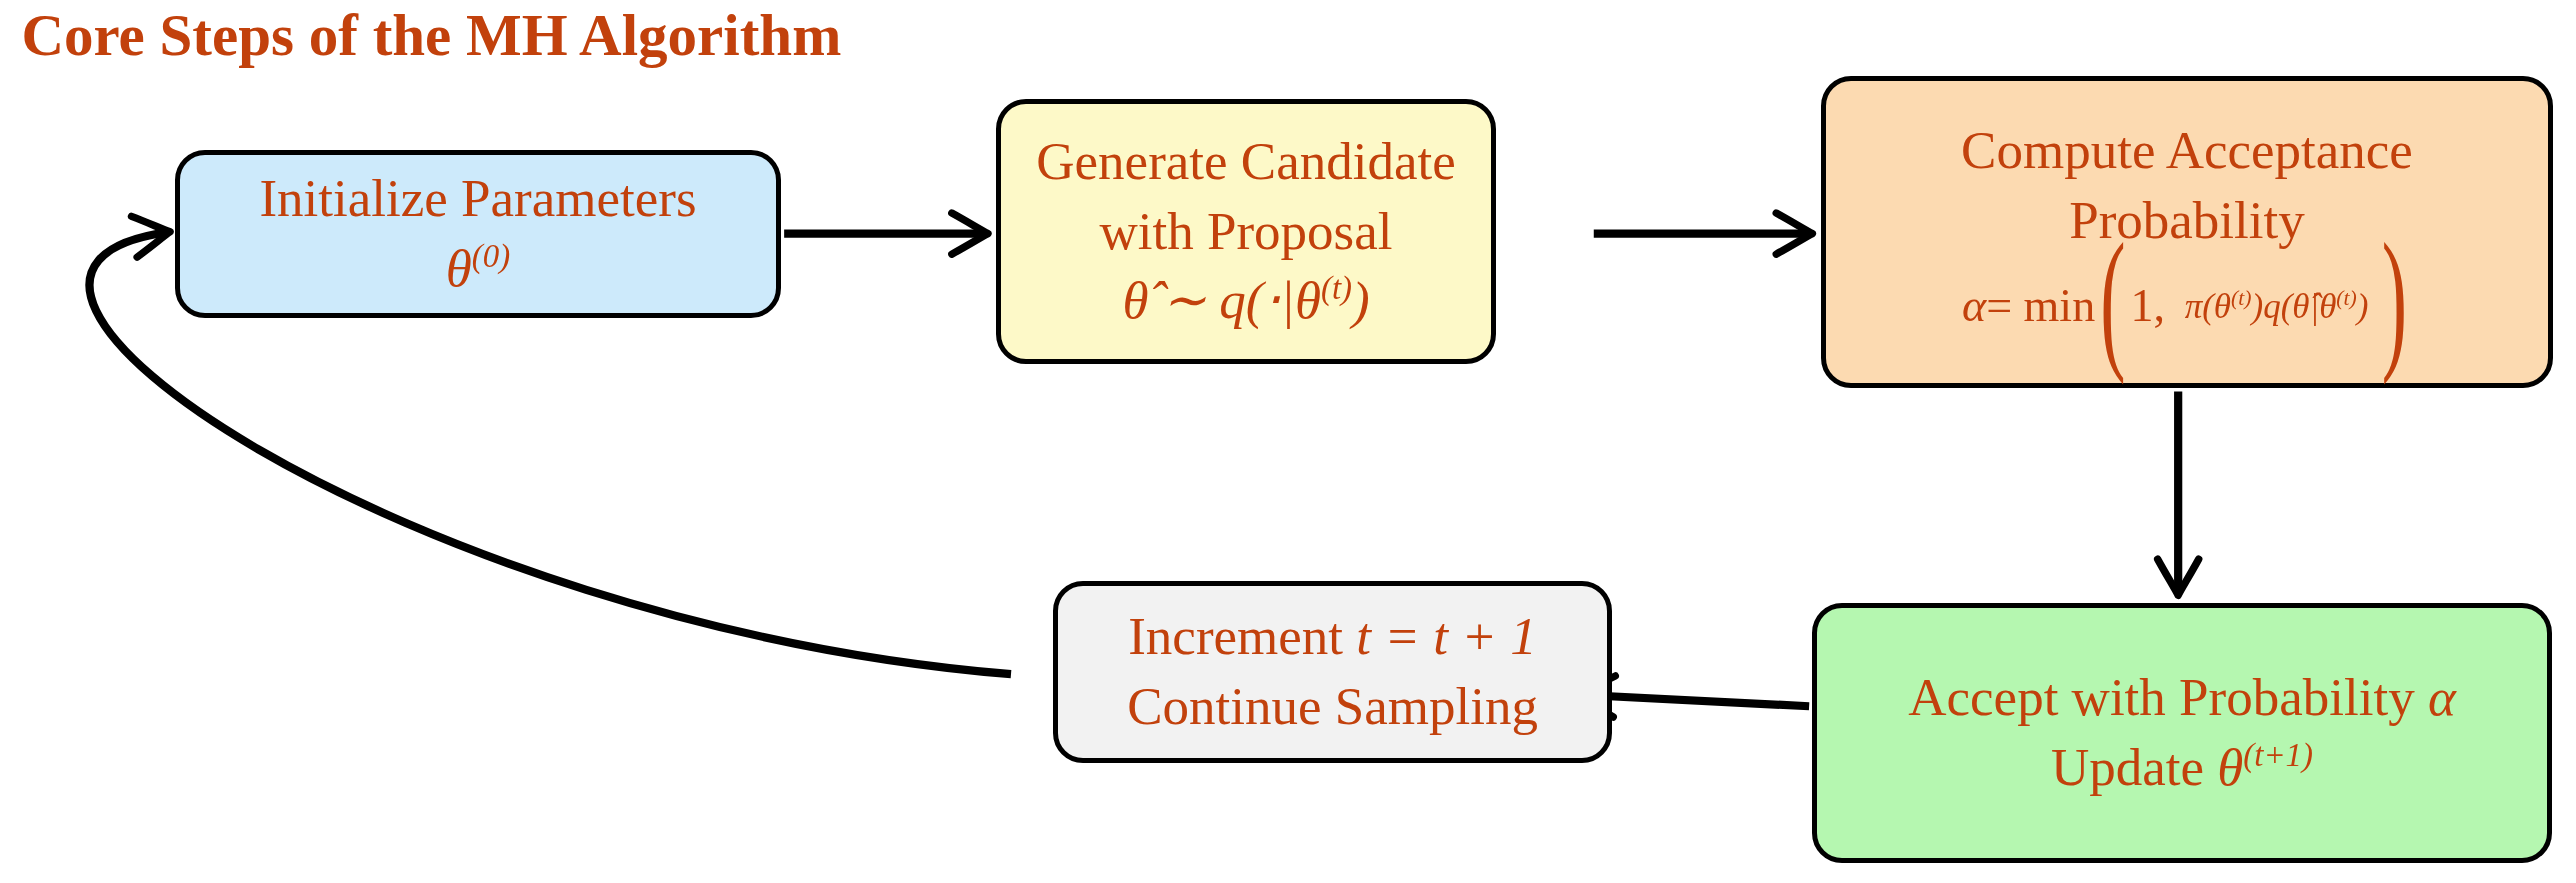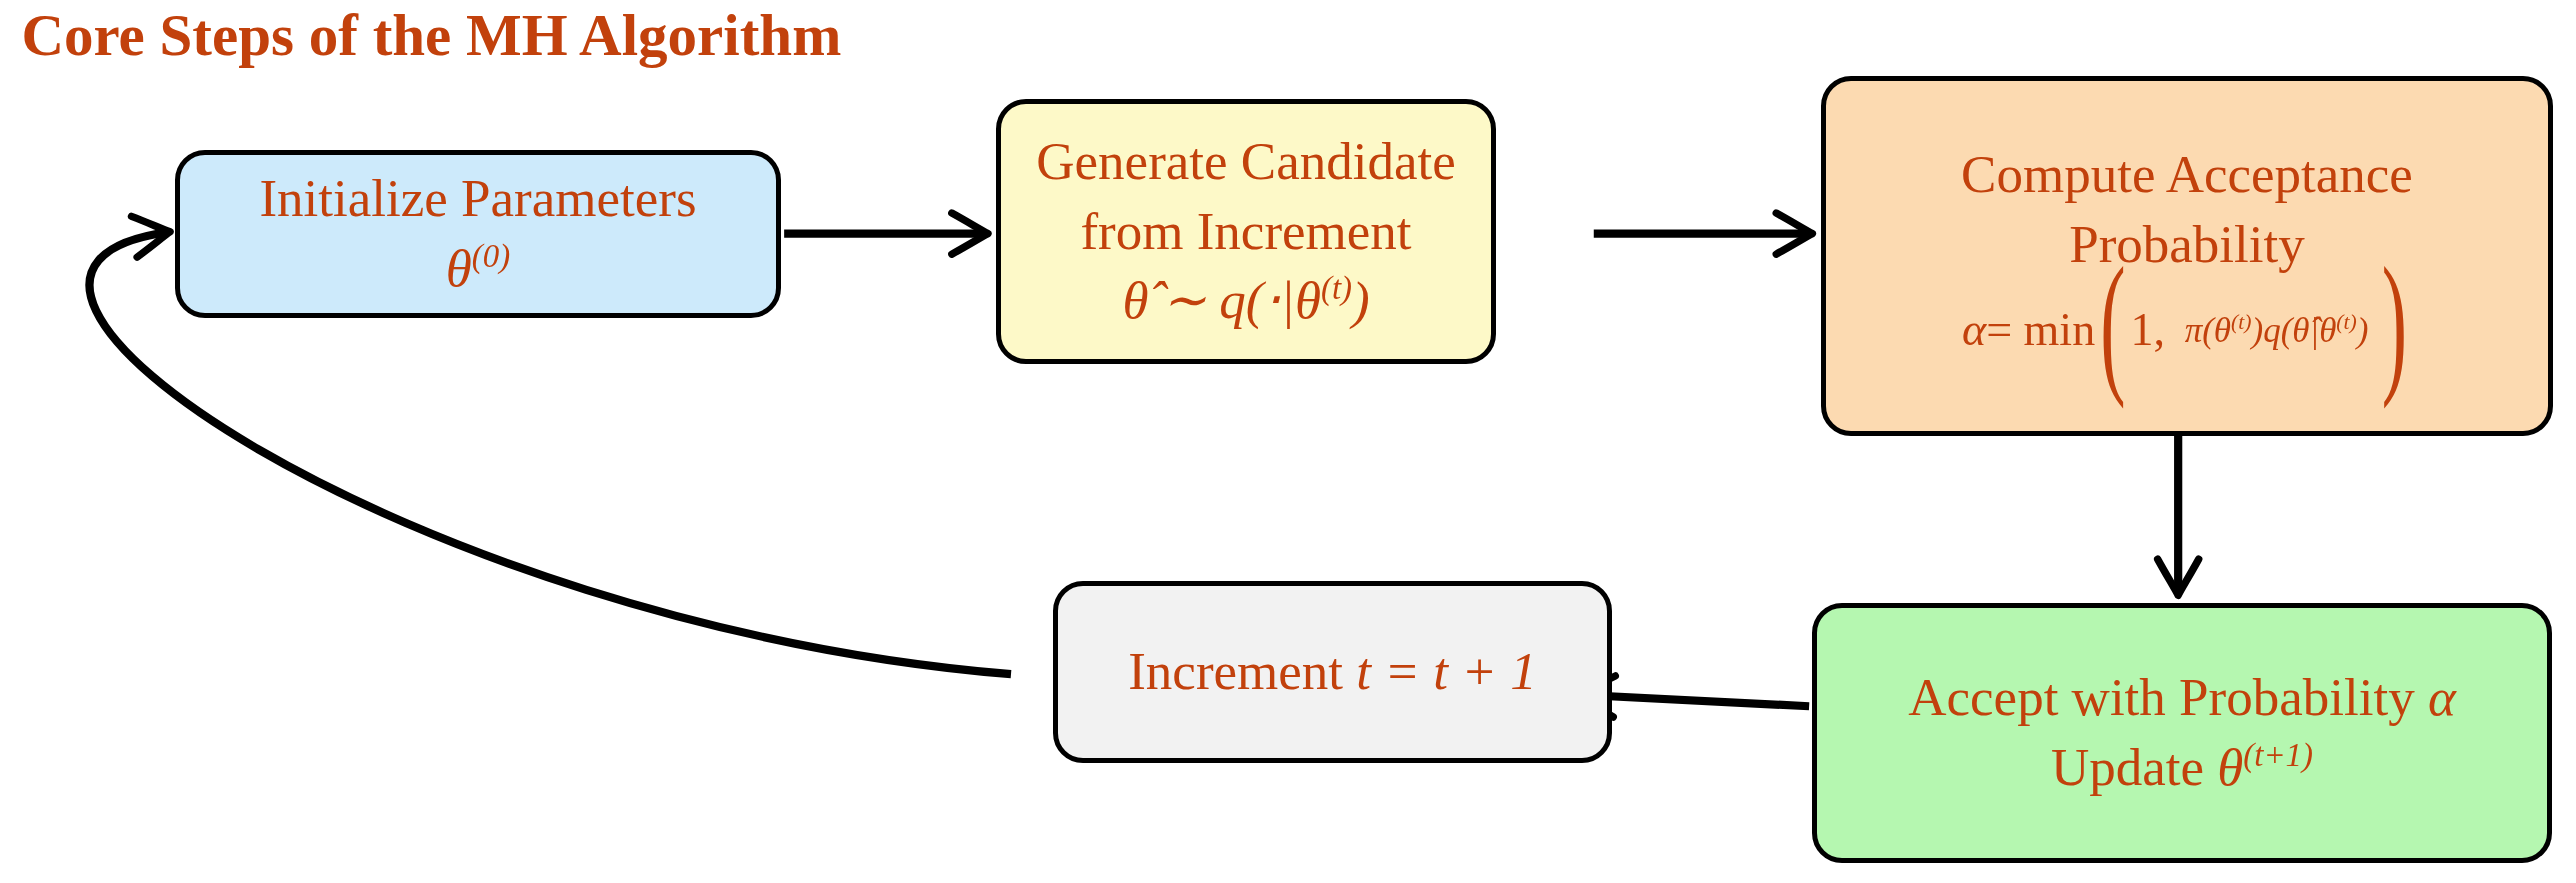--- a/index.html
+++ b/index.html
@@ -23,21 +23,21 @@
   }
   .node{
     position:absolute;box-sizing:border-box;
     border:5.8px solid #000;border-radius:30px;
     display:flex;flex-direction:column;align-items:center;justify-content:center;
     text-align:center;font-size:53px;line-height:1.32;
     padding:5px 11.5px;
   }
   .node-init        {left:175px; top:150px; width:606px; height:168px;}
   .node-propose     {left:996px;top:99px; width:500px; height:265px;}
-  .node-accept-prob {left:1821px;top:76px;  width:732px; height:360px;}
+  .node-accept-prob {left:1821px;top:76px;  width:732px; height:312px;}
   .node-accept      {left:1812px;top:603px; width:740px; height:260px;}
   .node-increment   {left:1053px;top:581px; width:559px; height:182px;}
   .math{font-style:italic;}
   sup{font-size:62%;line-height:0;vertical-align:super;font-style:italic;}
   .formula{
     display:flex;align-items:center;justify-content:center;
     font-size:46px;line-height:1;margin-top:8.2px;
   }
   .bigp{
     display:inline-block;font-size:76px;line-height:1;
@@ -77,21 +77,21 @@
     <div class="nowrap">
       <span class="math">θ</span><sup>(0)</sup>
     </div>
   </div>
 
   <div class="node node-propose" style="background-color: rgb(253, 249, 200);">
     <div>
       <span>Generate Candidate</span>
     </div>
     <div>
-      <span>from Increment</span>
+      <span>with Proposal</span>
     </div>
     <div class="nowrap">
       <span class="math">θ̂ ∼ q(⋅|θ</span><sup>(t)</sup><span class="math">)</span>
     </div>
   </div>
 
   <div class="node node-accept-prob" style="background-color: rgb(252, 218, 177);">
     <div>
       <span>Compute Acceptance</span>
     </div>
@@ -116,16 +116,19 @@
     </div>
     <div class="nowrap">
       <span>Update </span><span class="math">θ</span><sup>(t+1)</sup>
     </div>
   </div>
 
   <div class="node node-increment" style="background-color: rgb(242, 242, 242);">
     <div class="nowrap">
       <span>Increment </span><span class="math">t = t + 1</span>
     </div>
+    <div>
+      <span>Continue Sampling</span>
+    </div>
   </div>
 
 </div>
 
 
 </body></html>

